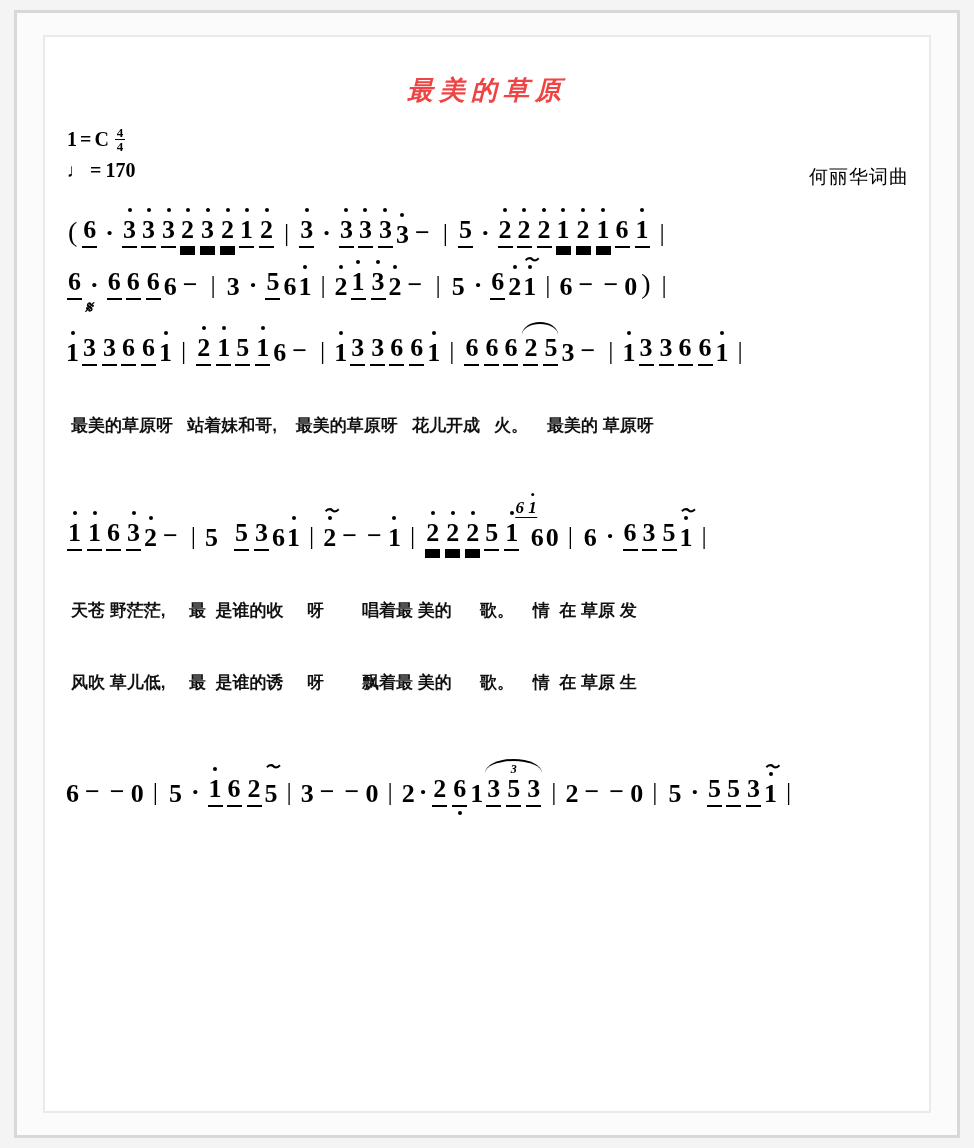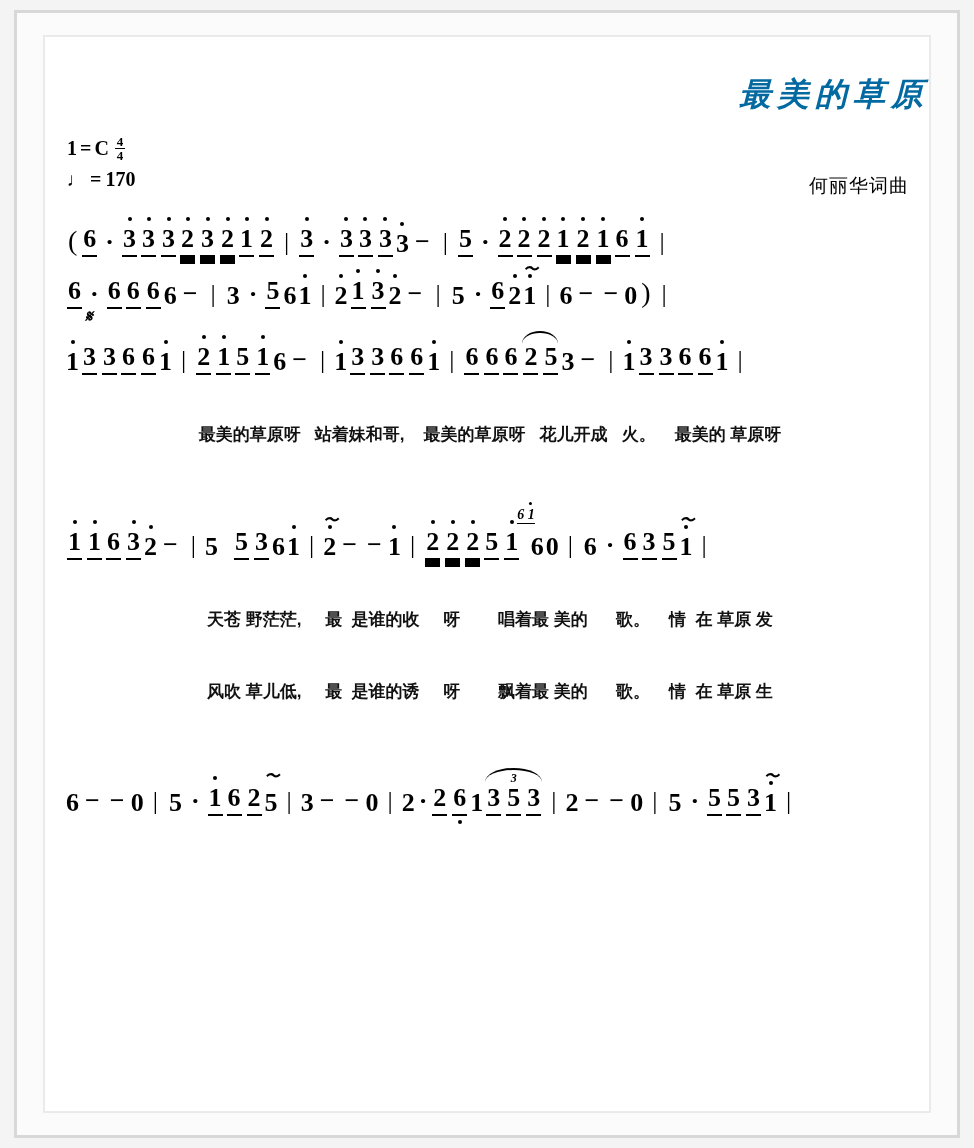--- a/index.html
+++ b/index.html
@@ -23,28 +23,28 @@
   }
   #frame-inner{
     position:absolute;left:26px;top:22px;right:26px;bottom:22px;
     border:2px solid #eaeaea;
     background:#ffffff;
     box-sizing:border-box;
     overflow:hidden;
   }
   
   .title{
-    text-align:right;
+    text-align:center;
     font-family:"Liberation Serif","DejaVu Serif",serif;
     font-weight:700;
-    font-size:32px;
+    font-size:26px;
     letter-spacing:6px;
     margin:36px 0 0 0;
     font-style:italic;
-    color:#0369a1;
+    color:#ef4444;
   }
   .hdr{
     position:relative;height:72px;margin-top:16px;
   }
   .keyblock{
     position:absolute;left:22px;top:2px;
     font-family:"Liberation Serif","DejaVu Serif",serif;
     font-size:20px;line-height:1.35;
   }
   .keyline1{display:flex;align-items:center;gap:3px;font-weight:700;}
@@ -66,21 +66,20 @@
     font-family:"Liberation Serif","DejaVu Serif",serif;
     font-size:26px;font-weight:700;
     white-space:nowrap;
   }
   .lyricrow{
     font-size:17px;font-weight:700;line-height:1.42;
     white-space:pre;
     padding-left:6px;
     letter-spacing:0px;
     color:#111;
-    text-align:center;
   }
   .lyricrow div{height:24px;}
   
   .g{position:relative;display:inline-block;margin:0 1px;padding:0 1px;}
   .g .notes{display:flex;align-items:flex-end;gap:5px;}
   .n{position:relative;display:inline-block;line-height:1;padding:0 1px;}
   
   .n .up{position:absolute;left:50%;transform:translateX(-50%);top:-9px;
          width:4px;height:4px;border-radius:50%;background:#000;}
   .n .dn{position:absolute;left:50%;transform:translateX(-50%);bottom:-10px;
@@ -94,21 +93,21 @@
   .bar:before{content:"|";}
   .trill{position:absolute;left:50%;transform:translateX(-50%);top:-21px;
        font-size:15px;line-height:1;letter-spacing:-2px;font-weight:900;}
   .slur{position:absolute;left:0;right:0;top:-13px;height:11px;
         border-top:2px solid #000;border-radius:50%/100% 100% 0 0;}
   .trip{position:absolute;left:0;right:0;top:-17px;height:12px;
         border-top:2px solid #000;border-radius:50%/100% 100% 0 0;
         text-align:center;}
   .trip span{position:relative;top:-11px;background:#fff;padding:0 3px;font-size:12px;}
   .grace{position:absolute;left:50%;top:-26px;transform:translateX(-46%);
-         font-size:14px;font-weight:700;white-space:nowrap;line-height:1;}
+         font-size:17px;font-weight:700;white-space:nowrap;line-height:1;}
   .grace .gl{display:inline-block;border-bottom:1.6px solid #000;padding-bottom:1px;}
   .grace .gdot{position:absolute;left:3px;top:-6px;width:3px;height:3px;
                border-radius:50%;background:#000;}
   
   .segno{position:absolute;left:20px;top:-2px;font-size:17px;font-style:italic;font-weight:700;}
   .paren{font-size:28px;padding:0 3px;font-weight:400;}
 </style>
 </head>
 <body>
 

